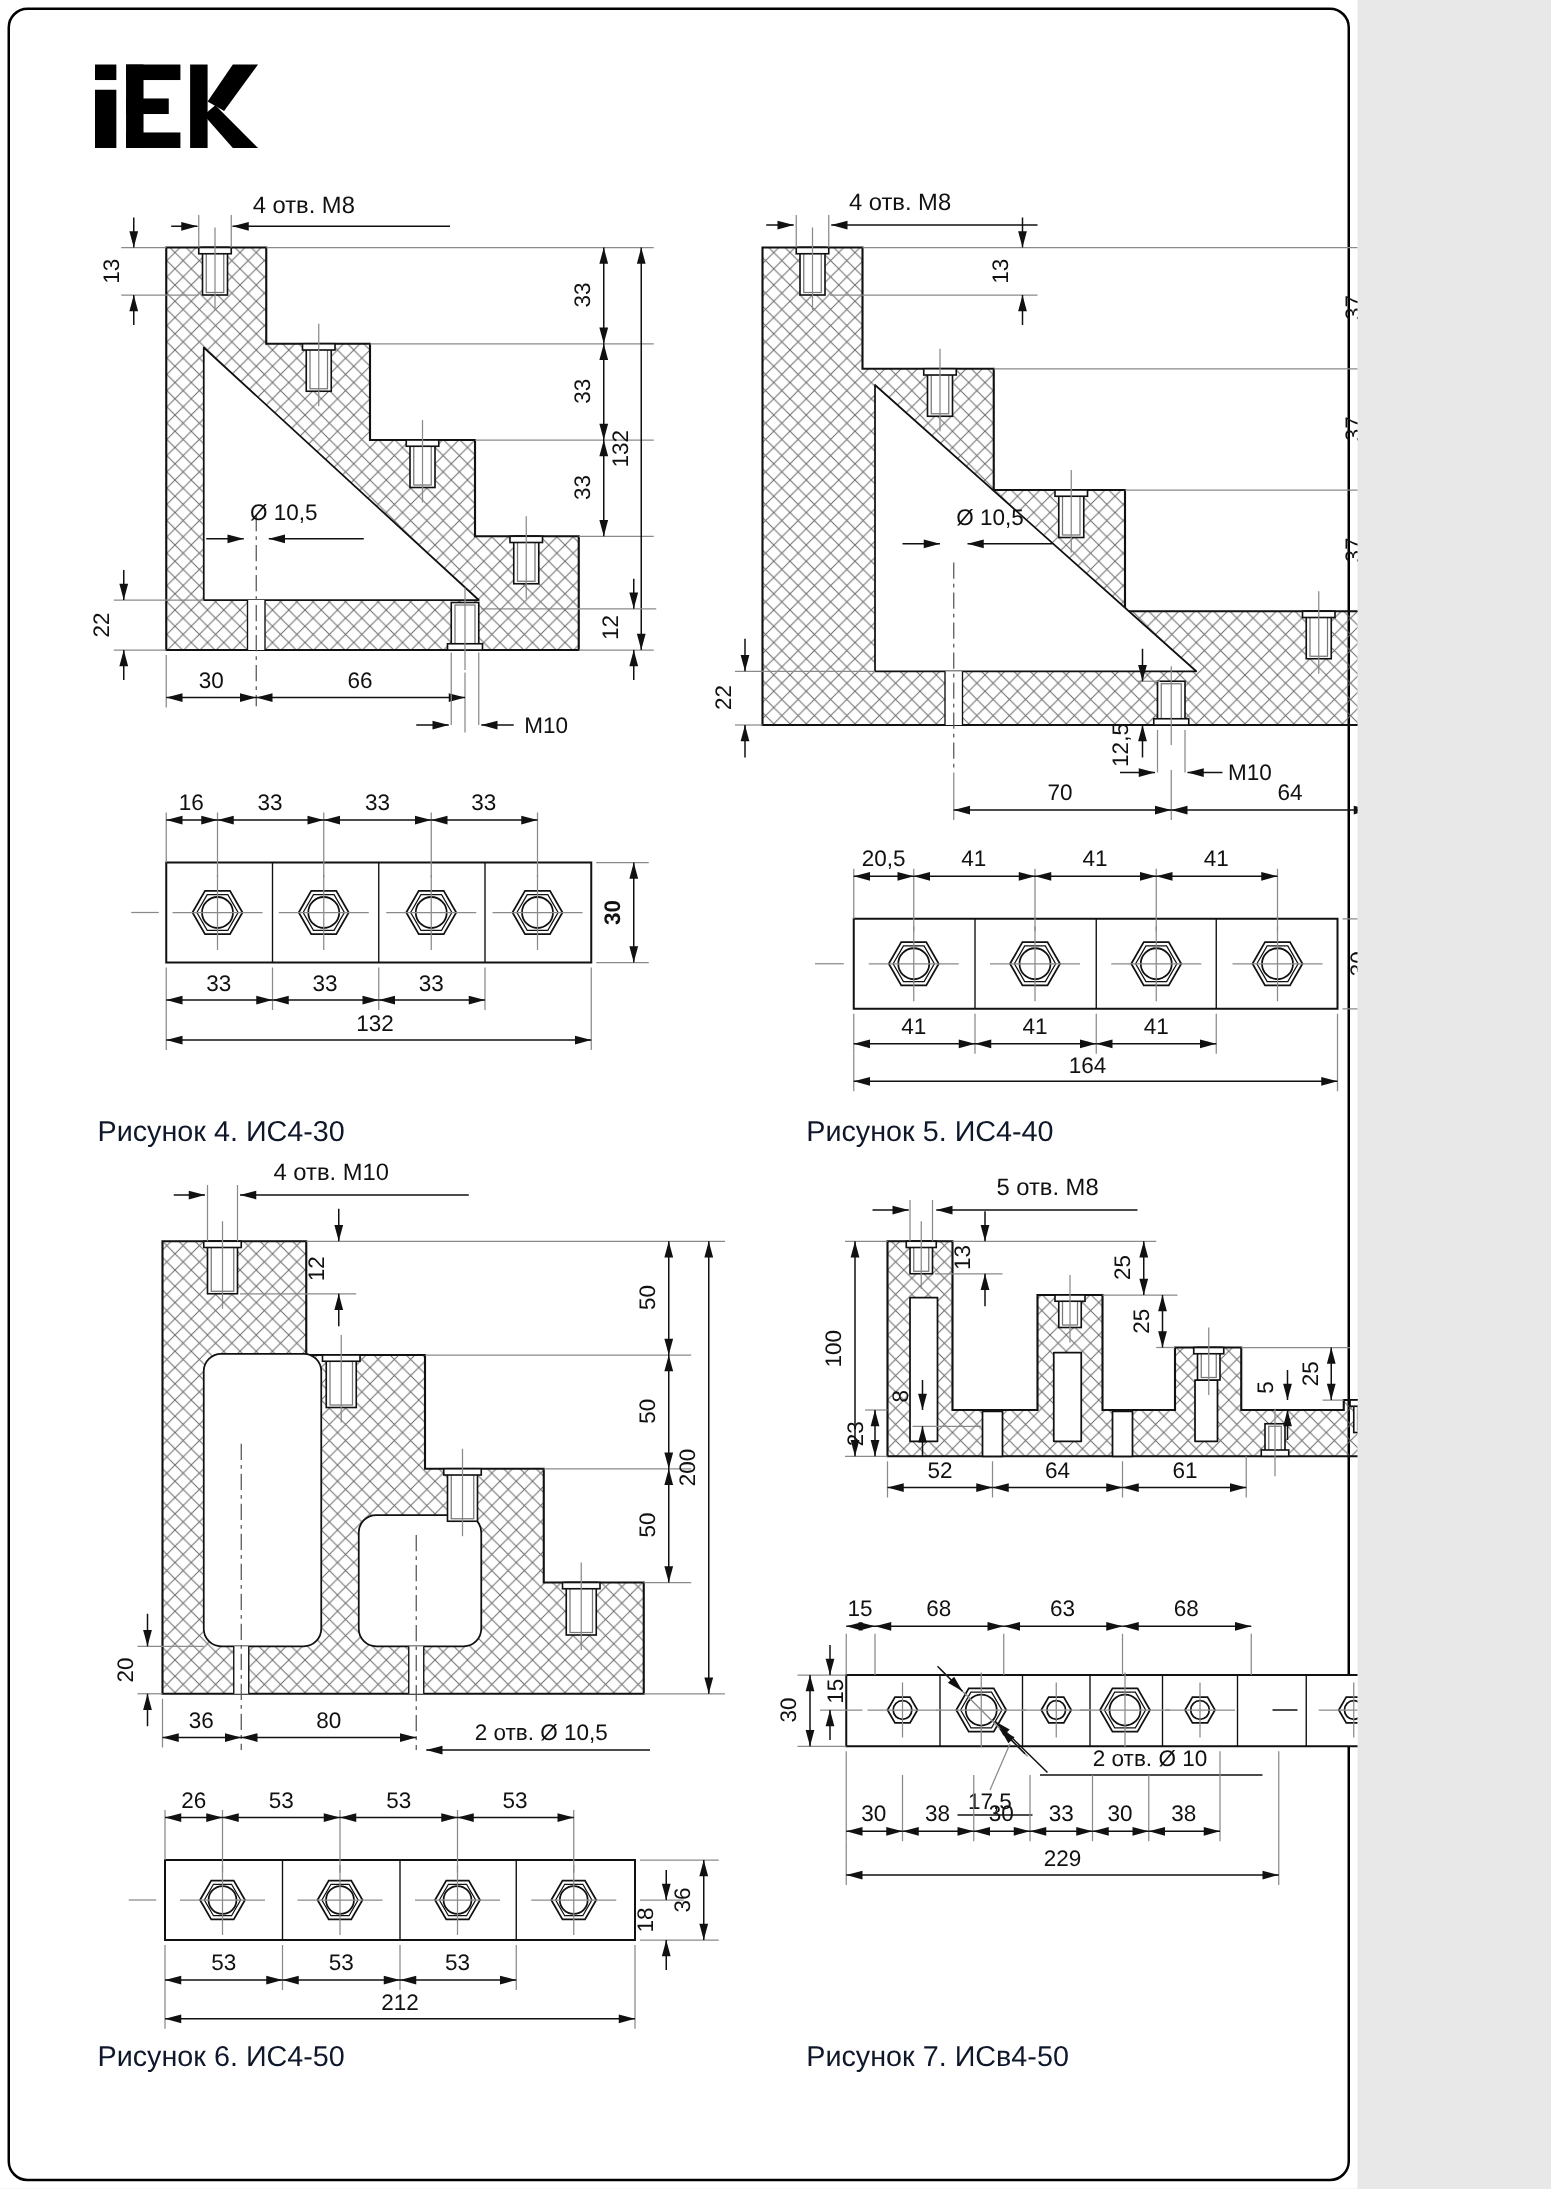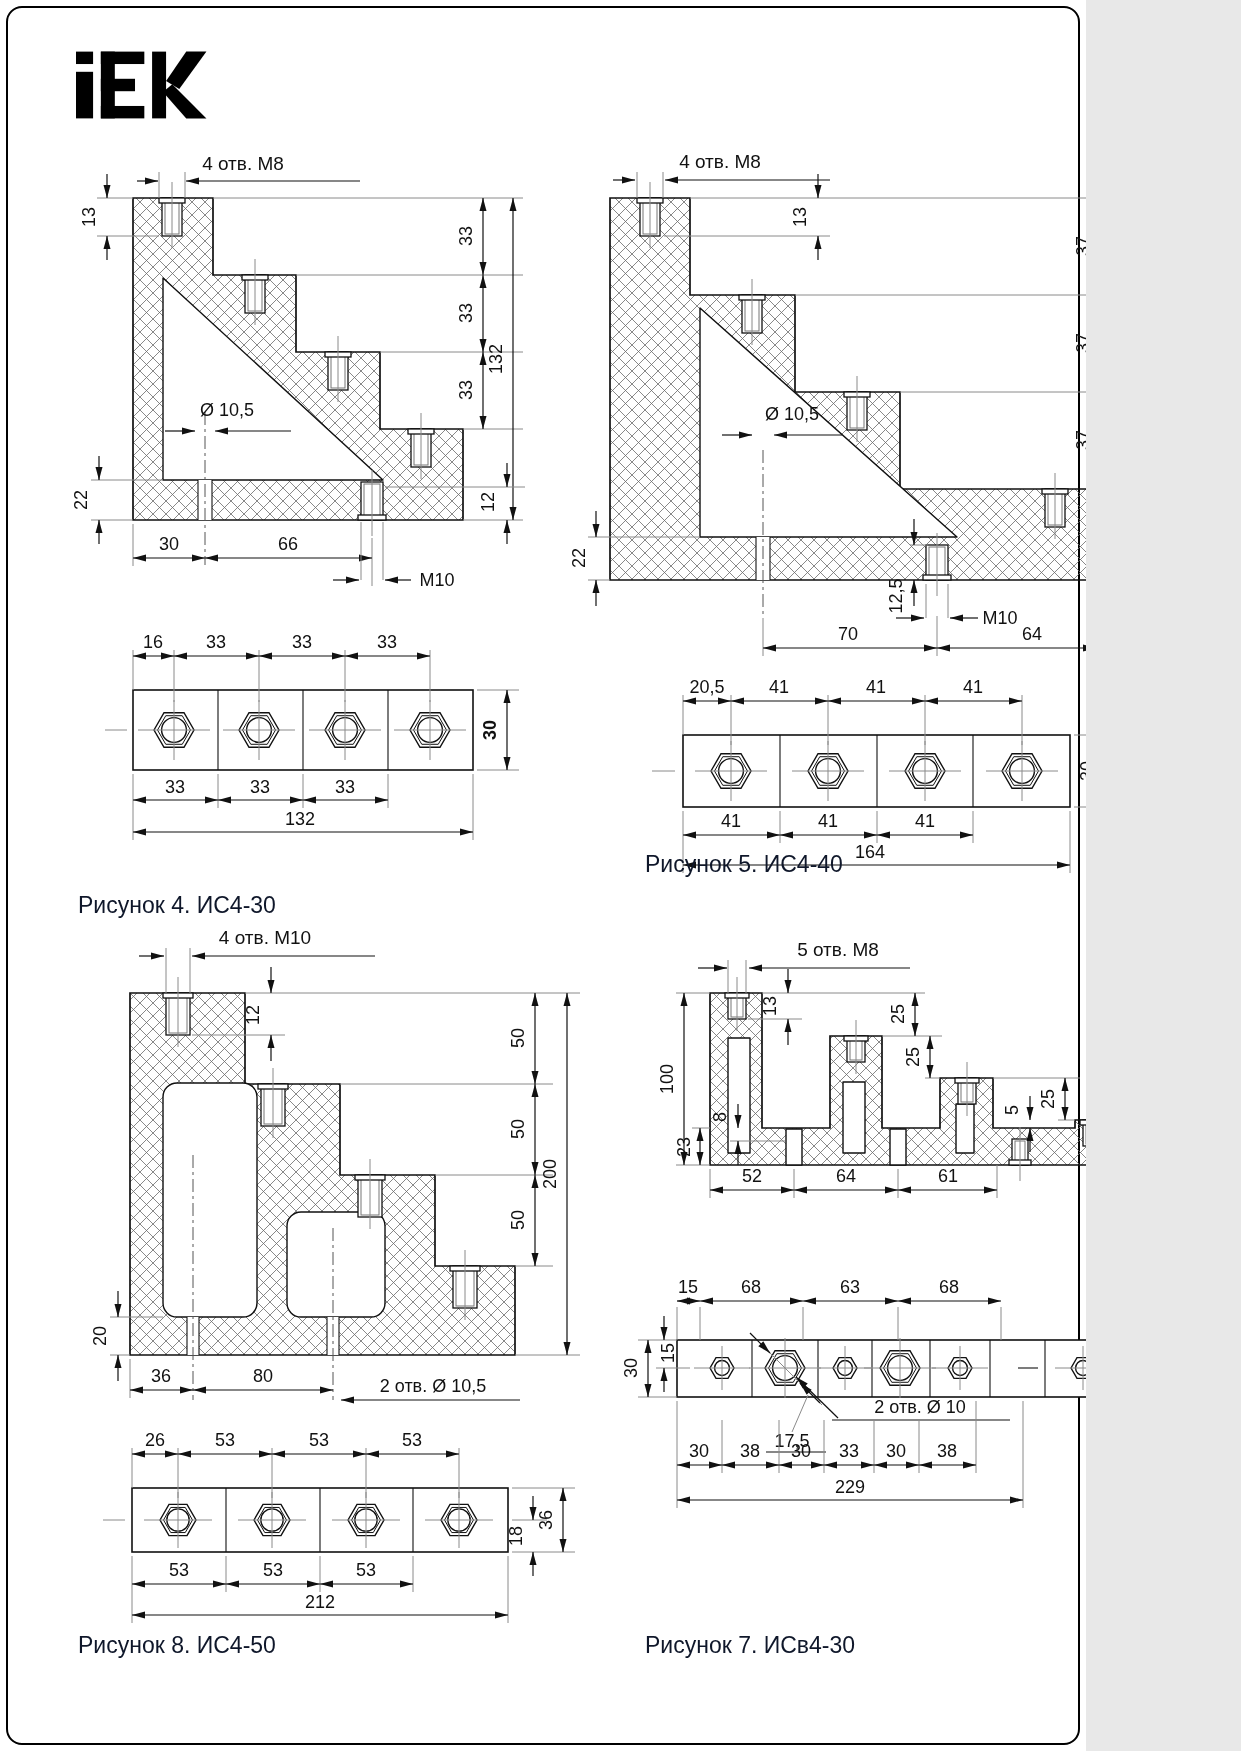--- a/index.html
+++ b/index.html
@@ -719,16 +719,16 @@
   <line class="dl" x1="339" y1="605" x2="396" y2="605" marker-start="url(#ar7)" marker-end="url(#ar7)"></line>
   <text x="367" y="597" text-anchor="middle">38</text>
   <line class="xl" x1="443" y1="541" x2="443" y2="648"></line>
         <line class="xl" x1="97" y1="613" x2="97" y2="648"></line>
   <line class="dl" x1="97" y1="640" x2="443" y2="640" marker-start="url(#ar7)" marker-end="url(#ar7)"></line>
   <text x="270" y="633" text-anchor="middle">229</text>
  </g>
 </svg>
 
 <div class="cap" style="left:78px;top:892px">Рисунок 4. ИС4-30</div>
-<div class="cap" style="left:645px;top:851px">Рисунок 5. ИС4-40</div>
-<div class="cap" style="left:78px;top:1632px">Рисунок 8. ИС4-50</div>
-<div class="cap" style="left:645px;top:1632px">Рисунок 7. ИСв4-30</div>
+<div class="cap" style="left:645px;top:892px">Рисунок 5. ИС4-40</div>
+<div class="cap" style="left:78px;top:1632px">Рисунок 6. ИС4-50</div>
+<div class="cap" style="left:645px;top:1632px">Рисунок 7. ИСв4-50</div>
 </div>
 
 </body></html>

